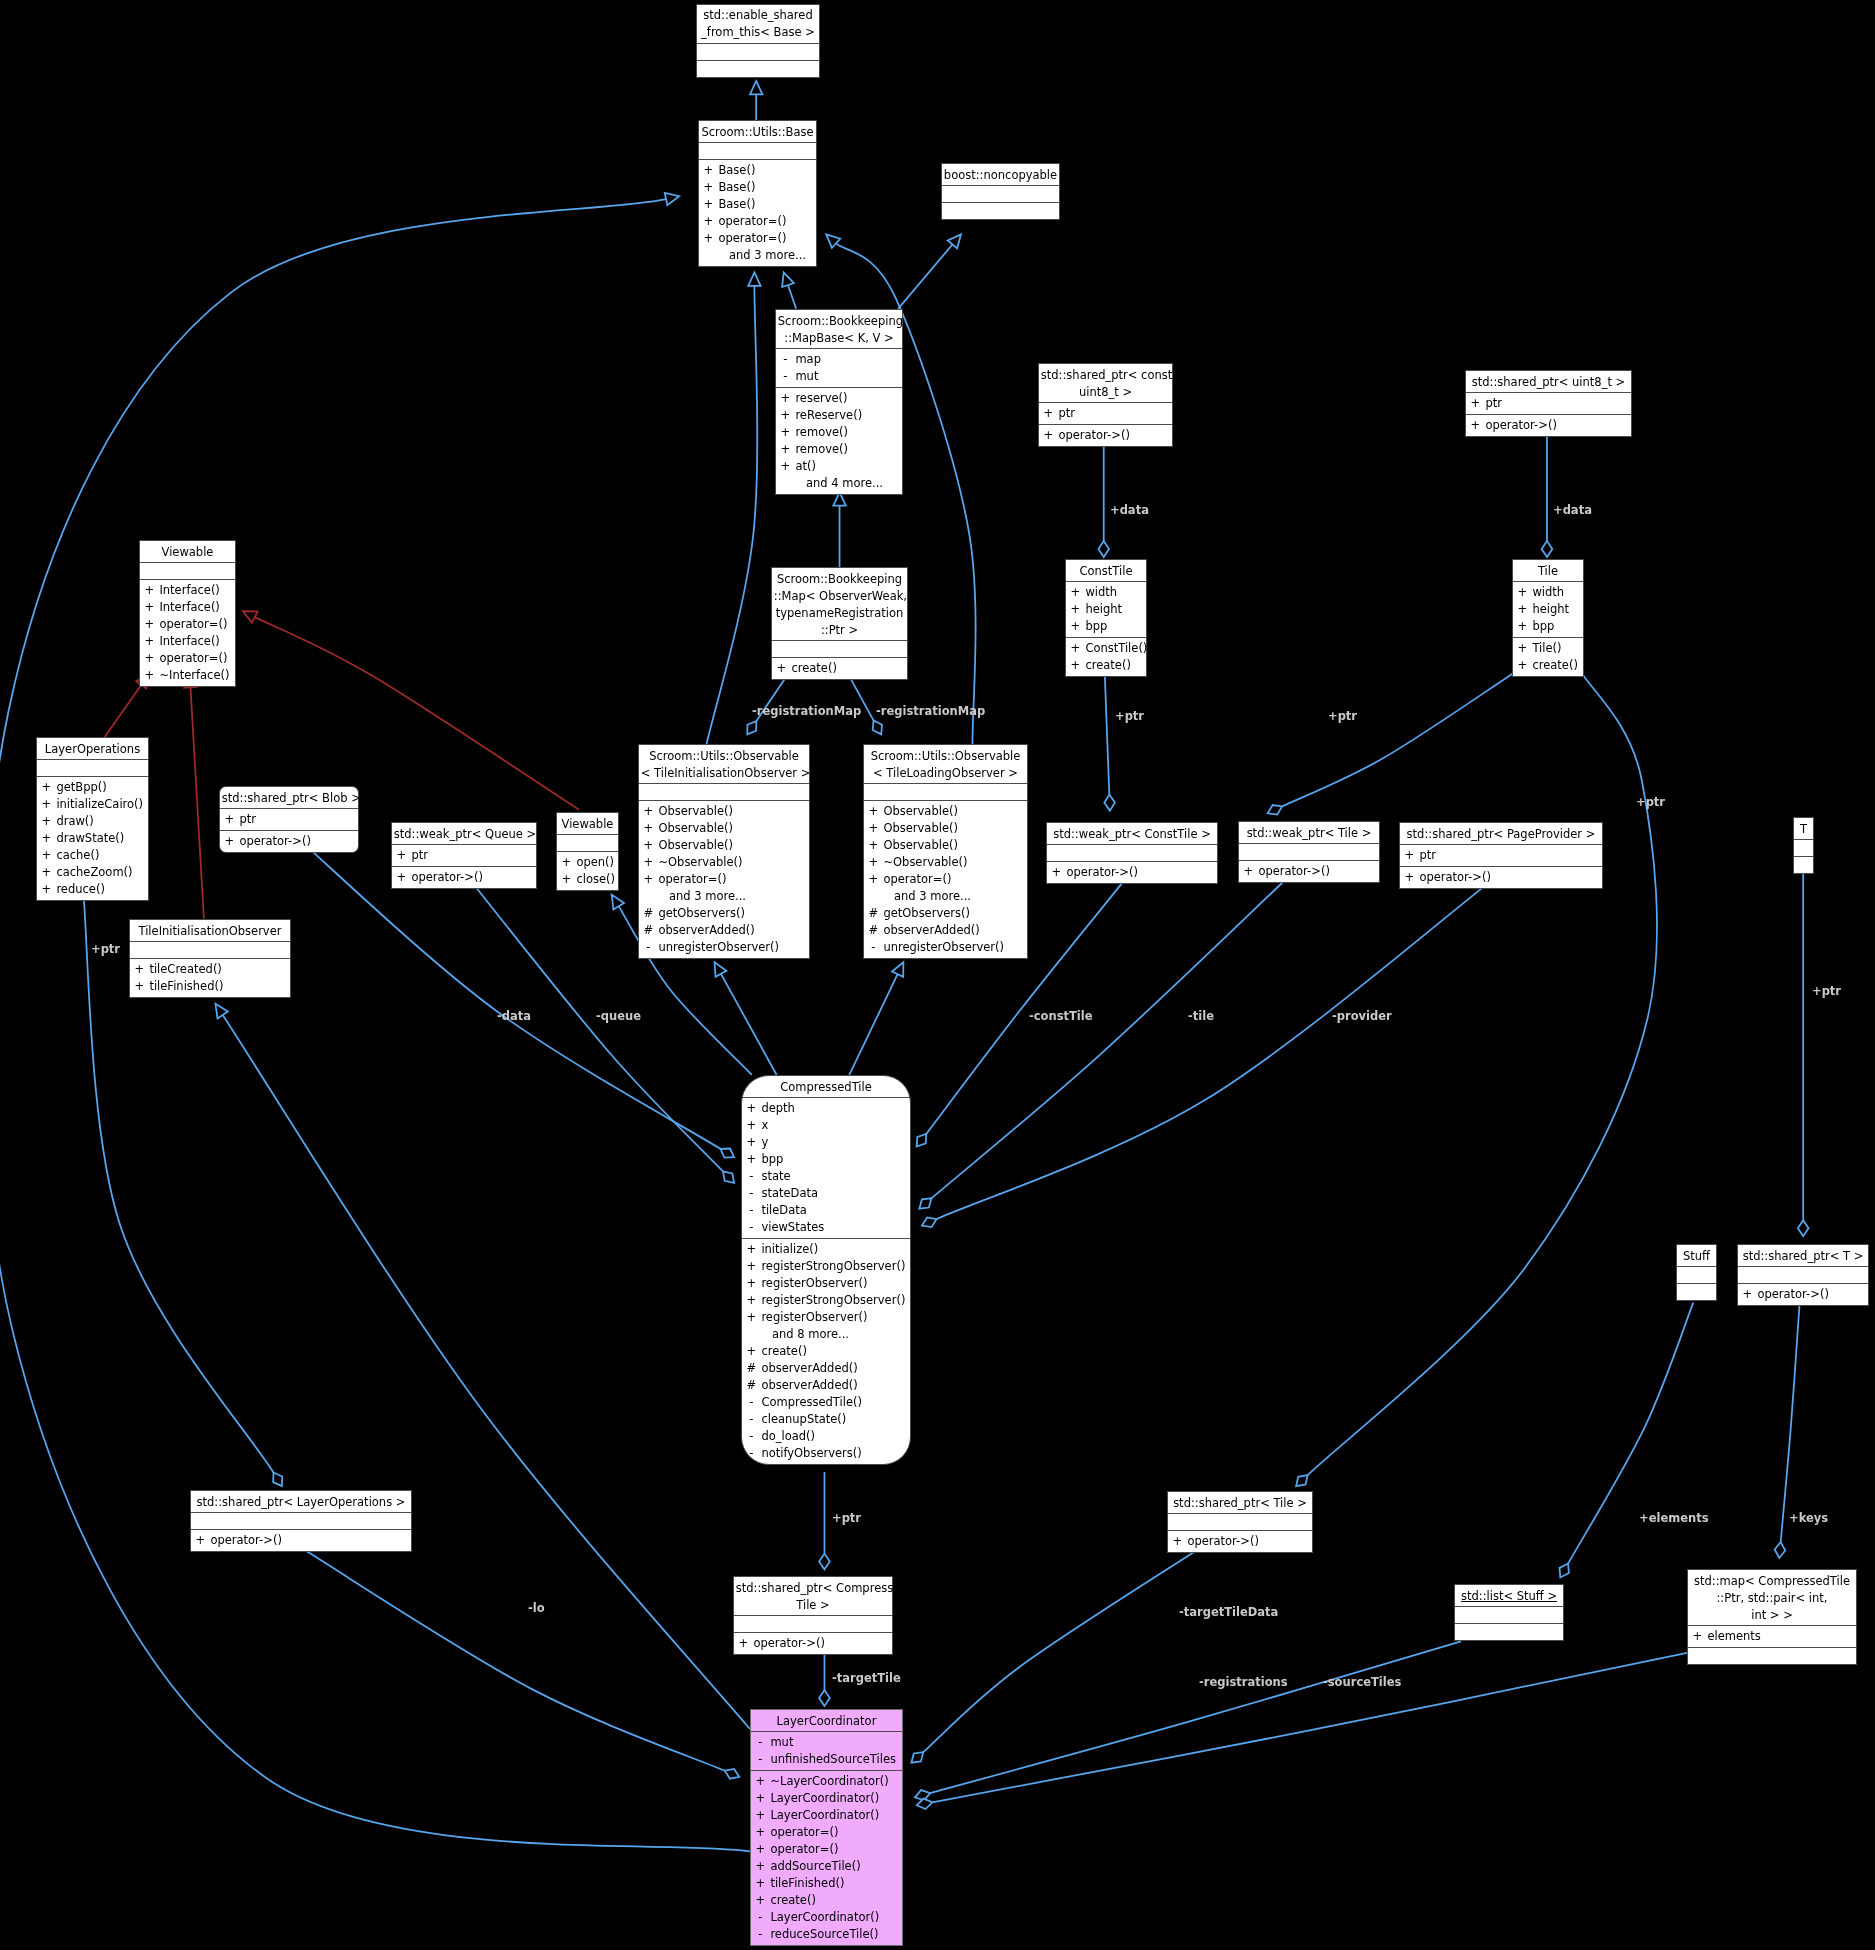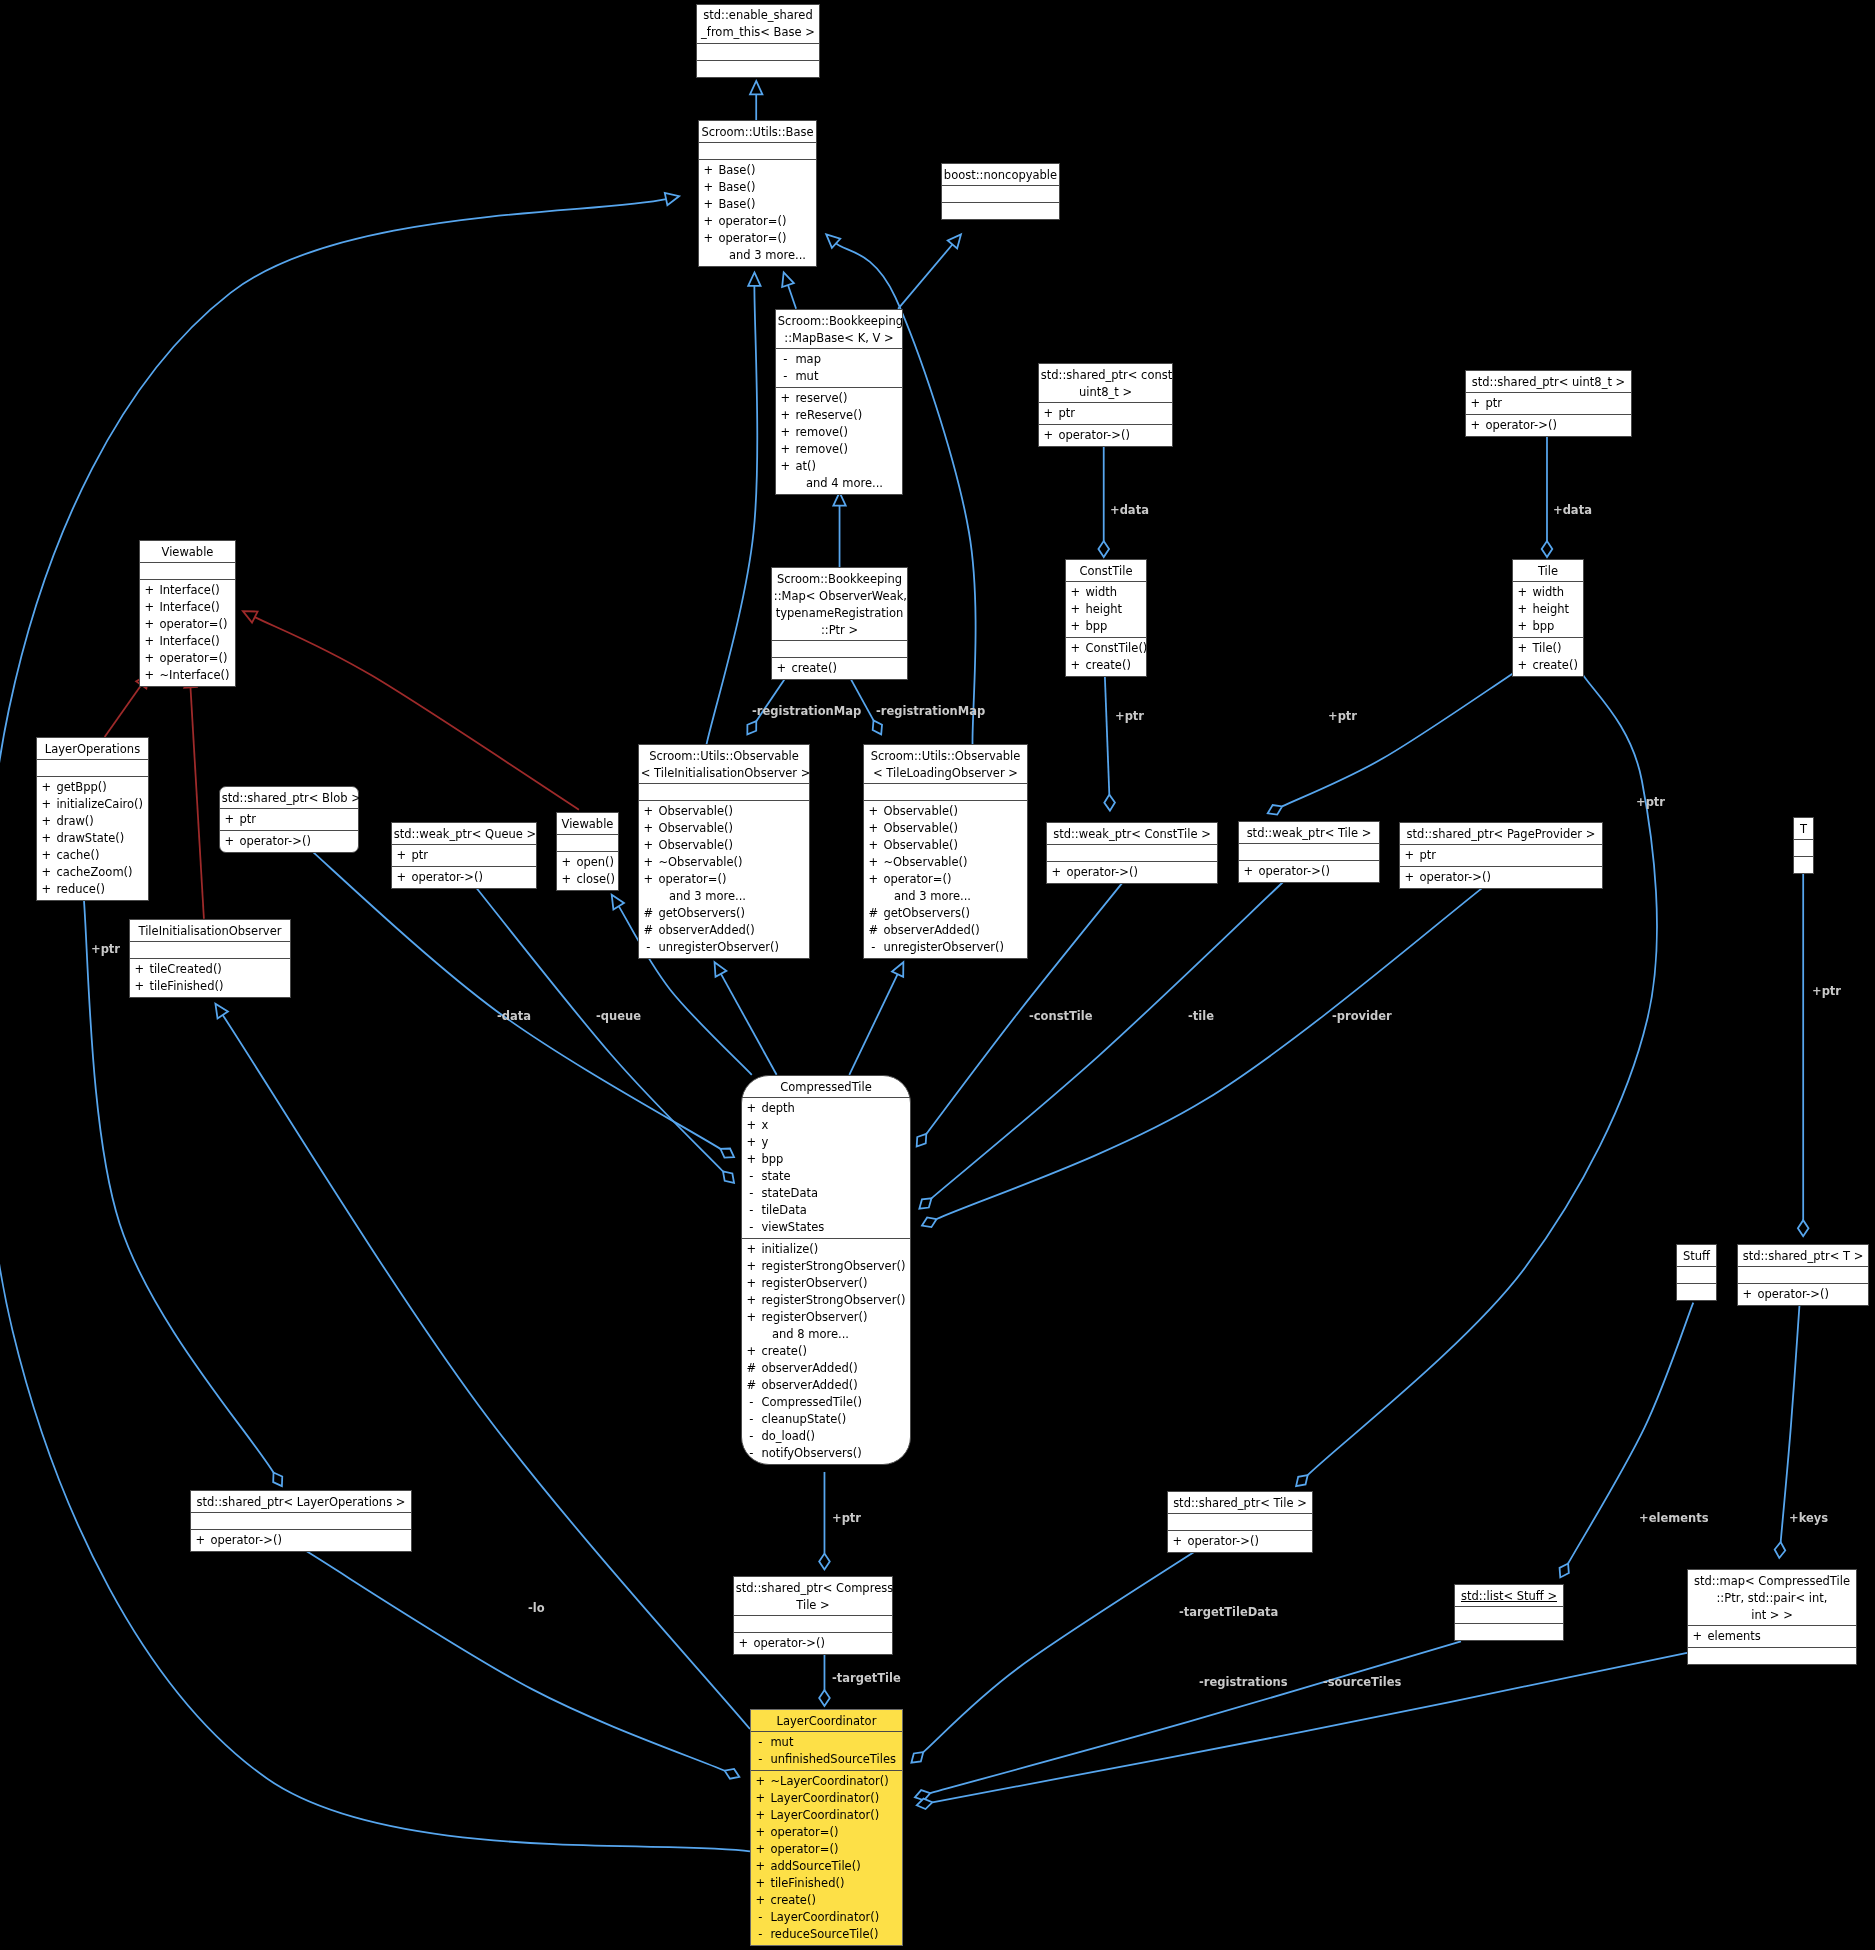--- a/index.html
+++ b/index.html
@@ -1,21 +1,21 @@
 <!DOCTYPE html>
 <html style="font-size:14px"><head>
 <meta charset="utf-8">
 <style>
   html,body{margin:0;padding:0;background:#000;}
   #canvas{position:relative;width:1875px;height:1951px;background:#000;overflow:hidden;
           font-family:"DejaVu Sans",sans-serif;}
   #edge-layer{position:absolute;left:0;top:0;}
   .uml-node{position:absolute;background:#ffffff;border:1.8px solid #4a4a4a;color:#000;
             font-size:11.5px;box-sizing:border-box;z-index:2;}
-  .uml-node.hl{background:#fde047;border-color:#6a6a6a;}
+  .uml-node.hl{background:#f0abfc;border-color:#6a6a6a;}
   .uml-title{text-align:center;line-height:17px;padding:2.7px 1.8px 1.8px 1.8px;
              border-bottom:0.9px solid #4a4a4a;}
   .uml-title div{white-space:nowrap;}
   .uml-sec{border-bottom:0.9px solid #4a4a4a;padding:1.8px 0;}
   .uml-sec:last-child{border-bottom:none;}
   .uml-sec.empty{height:12.4px;}
   .uml-row{line-height:17px;padding:0 3.5px;white-space:nowrap;}
   .uml-row .pfx{display:inline-block;min-width:11.5px;margin-right:4.4px;text-align:center;}
   .uml-row.more{padding-left:30px;}
   .edge-label{position:absolute;color:#c9c9c9;font-size:11.5px;font-weight:bold;

